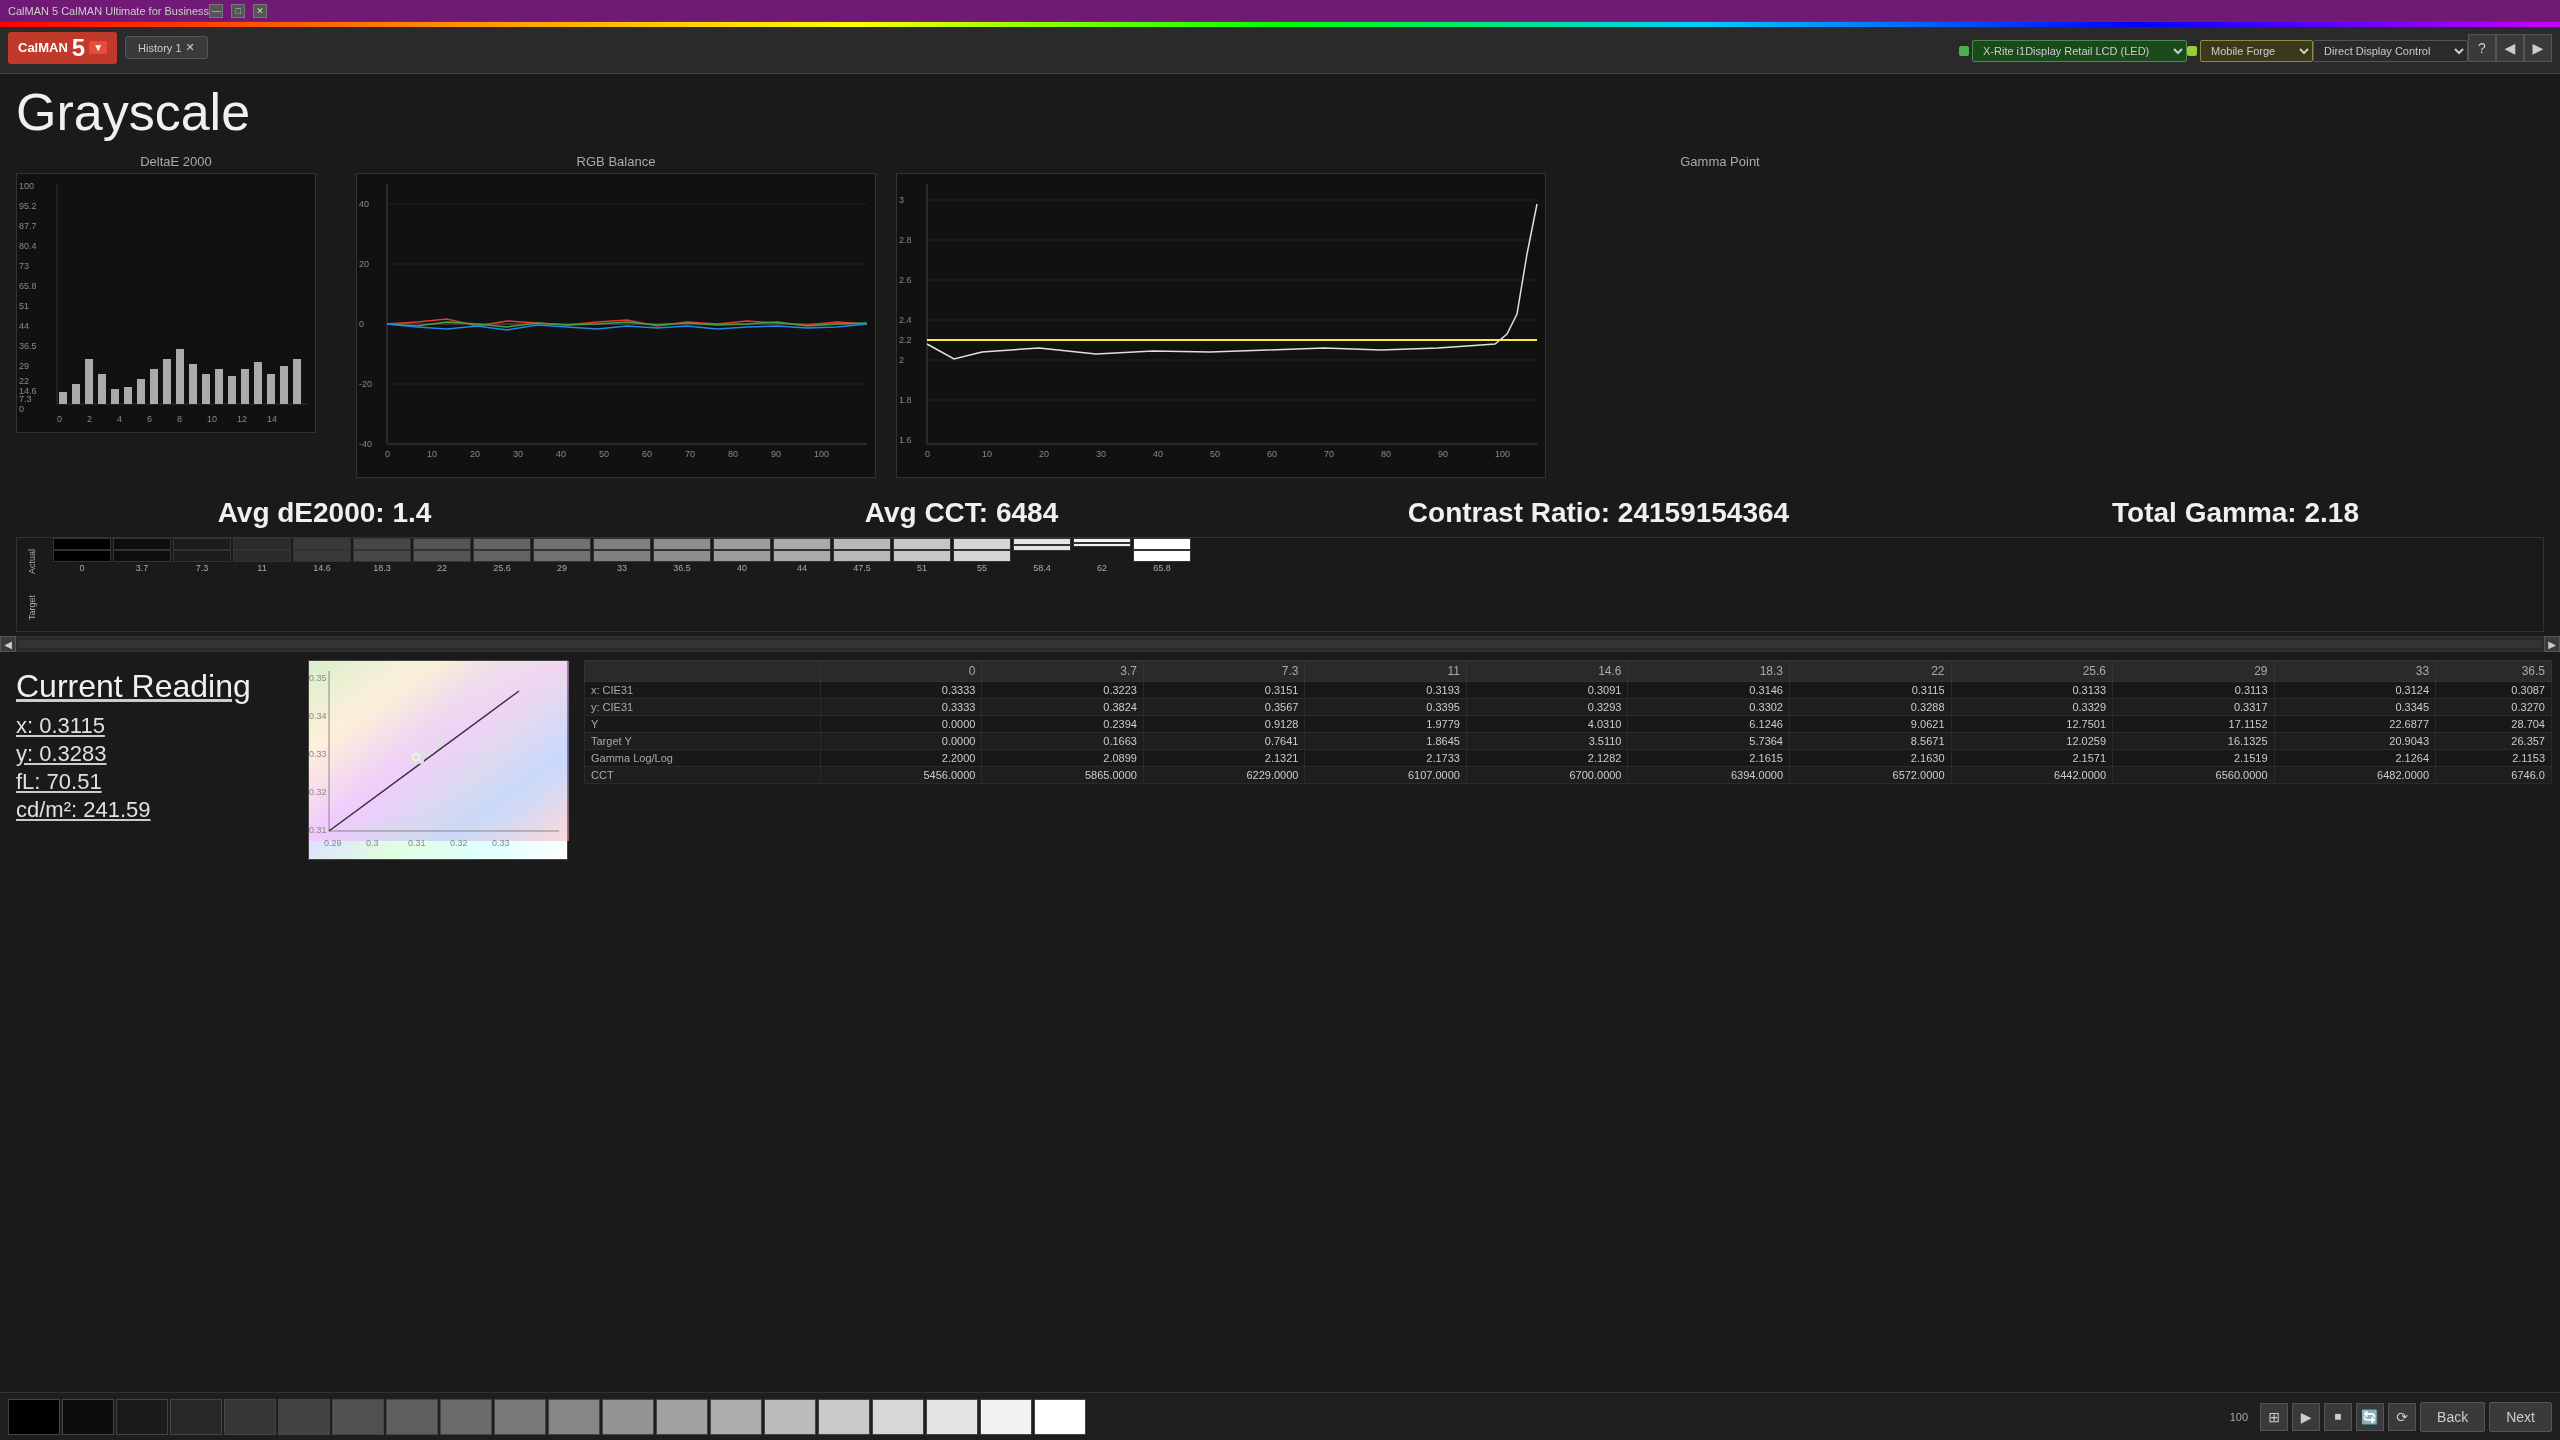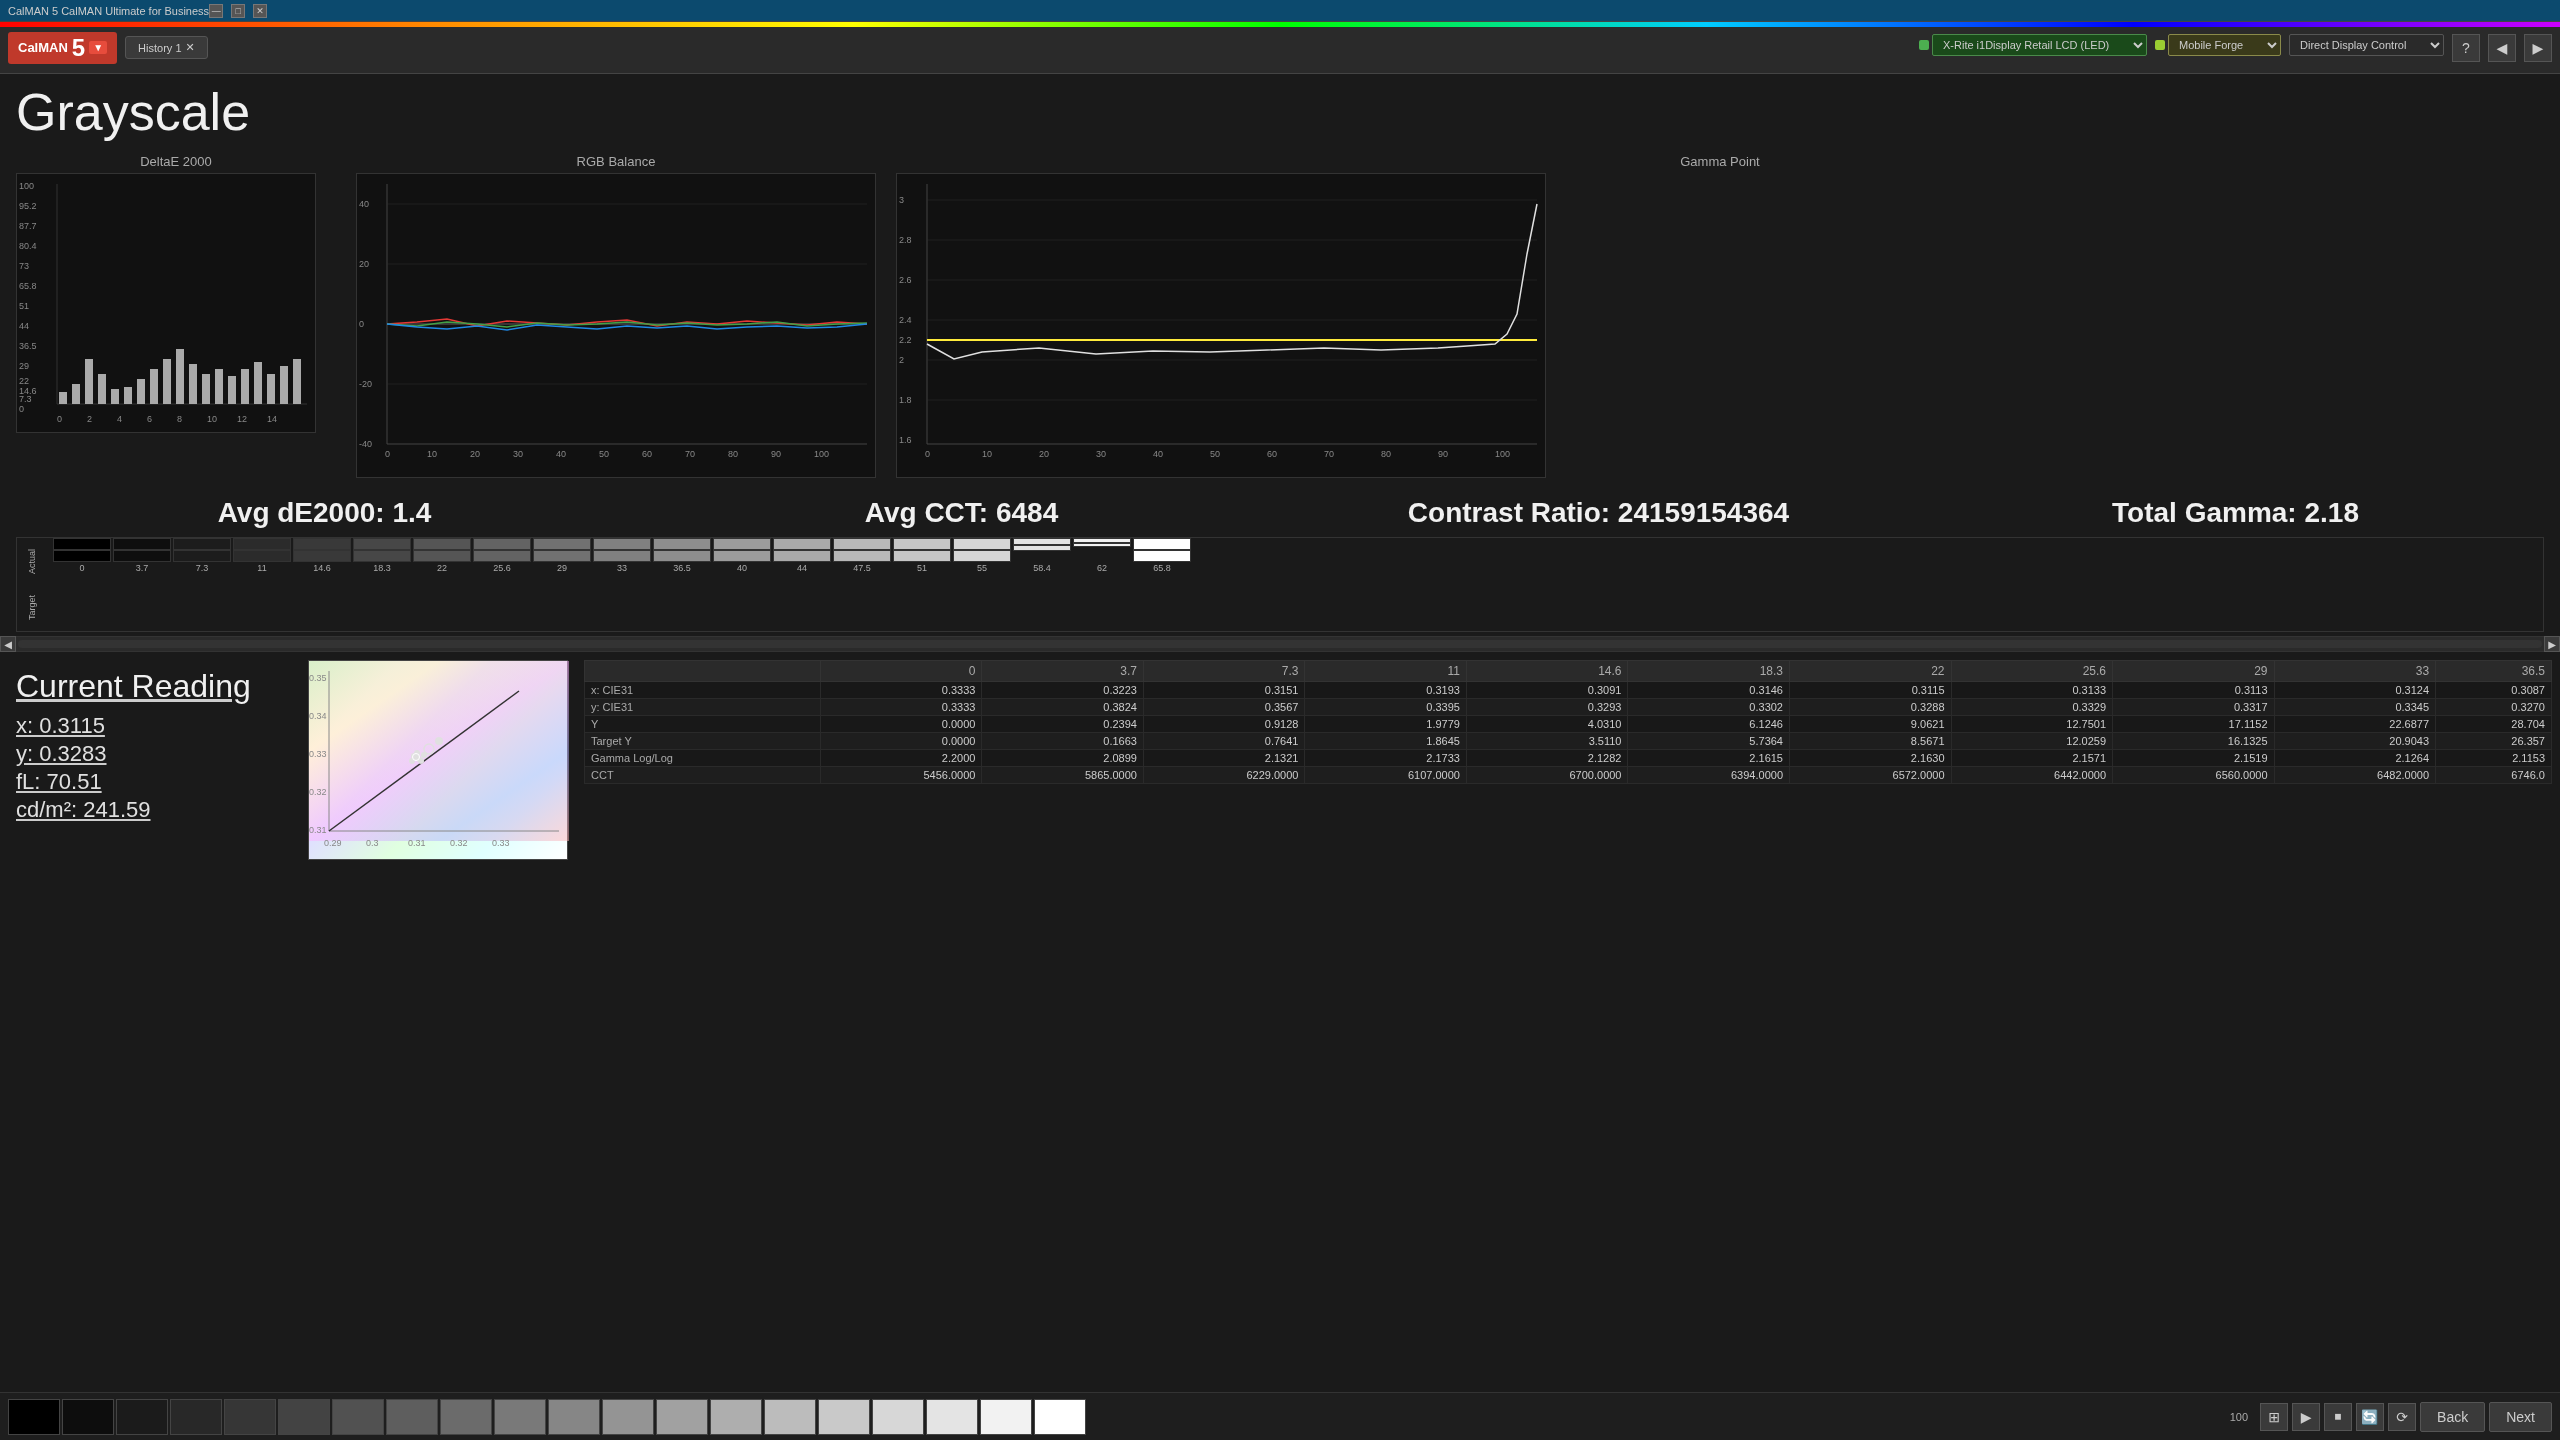--- a/index.html
+++ b/index.html
@@ -8,21 +8,21 @@
       color: #ccc;
       font-family: Arial, sans-serif;
       font-size: 12px;
       width: 2560px;
       height: 1440px;
       overflow: hidden;
     }
 
     
     #titlebar {
-      background: #0c4a6e;
+      background: #701a75;
       height: 22px;
       display: flex;
       align-items: center;
       padding: 0 8px;
       font-size: 11px;
       color: #ccc;
       border-bottom: 1px solid #444;
     }
     #titlebar-controls { display: flex; gap: 8px; }
     .titlebar-btn {
@@ -62,22 +62,21 @@
       border-radius: 3px;
       padding: 4px 12px;
       color: #ccc;
       font-size: 11px;
       cursor: pointer;
       display: flex; align-items: center; gap: 4px;
     }
     .toolbar-spacer { flex: 1; }
     .toolbar-right {
       display: flex;
-      align-items: flex-start;
-      gap: 8px;
+      align-items: flex-end;
     }
 
     .device-dropdown {
       background: #2a2a2a;
       border: 1px solid #555;
       color: #ccc;
       padding: 3px 20px 3px 6px;
       font-size: 11px;
       border-radius: 2px;
       cursor: pointer;

